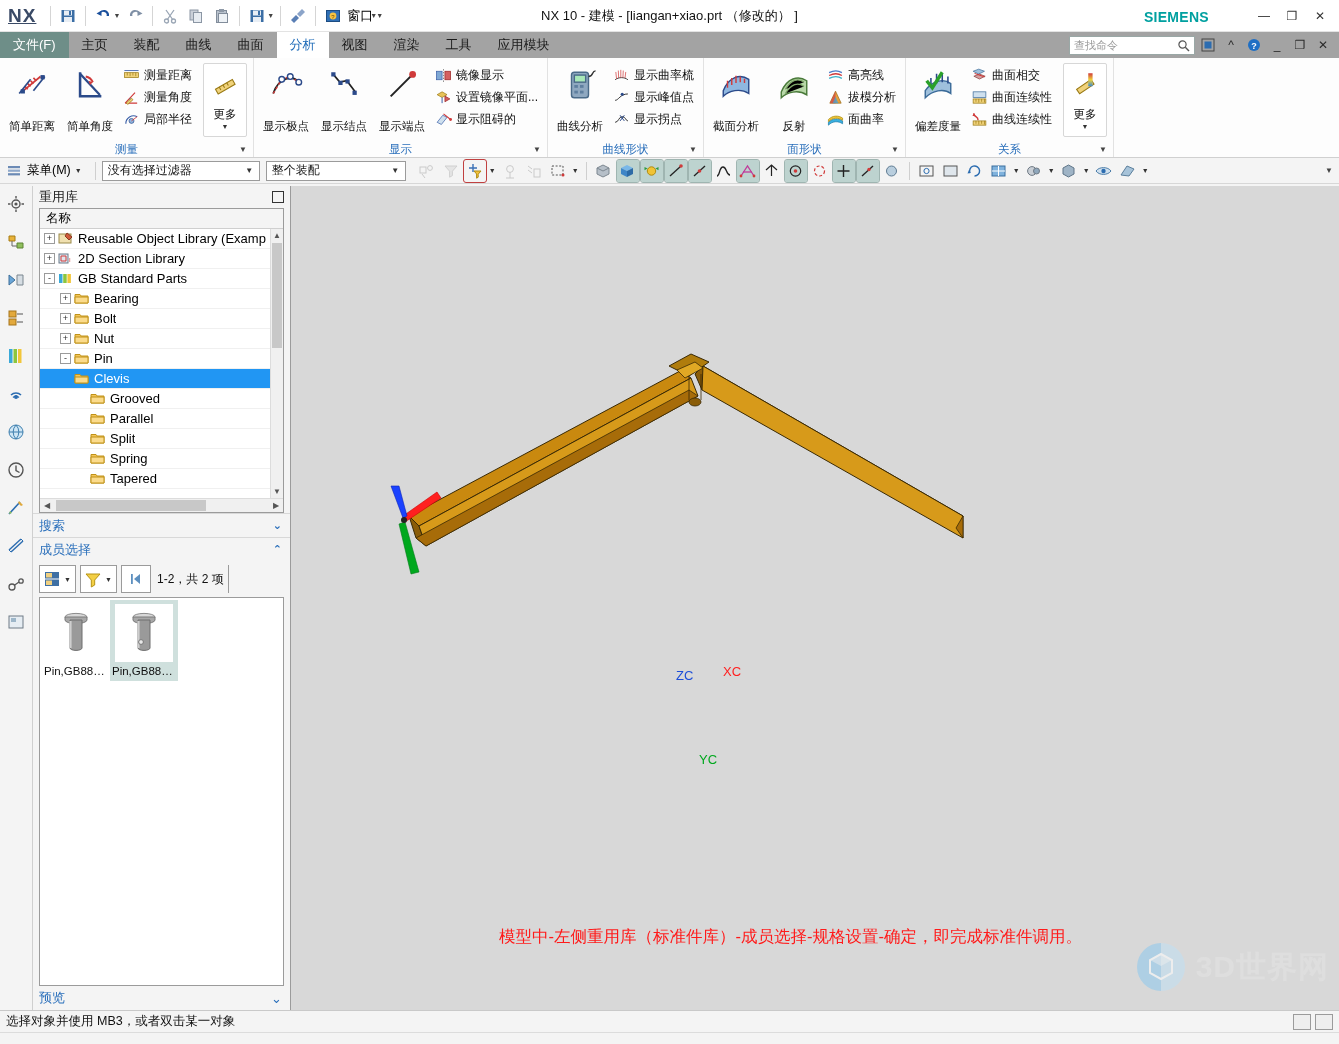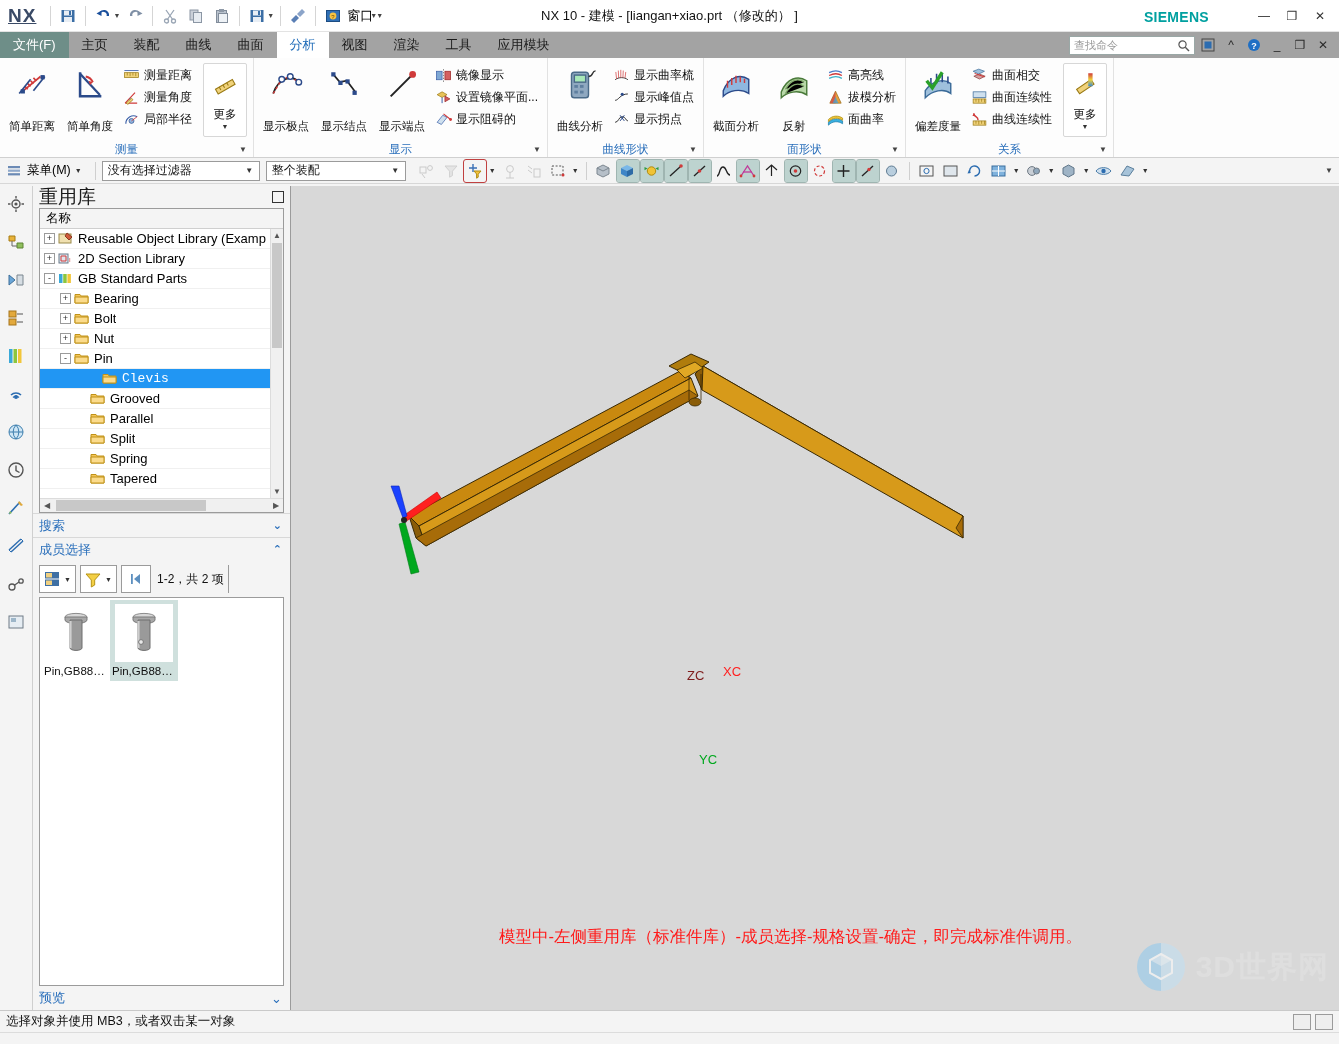--- a/index.html
+++ b/index.html
@@ -89,21 +89,21 @@
 
   
   .main { position: absolute; top: 186px; left: 0; right: 0; bottom: 34px; display: flex; }
   .railbar { width: 33px; background: #f4f4f4; border-right: 1px solid #cfcfcf;
              display: flex; flex-direction: column; align-items: center; padding-top: 6px; gap: 14px; }
   .rail-ico { width: 26px; height: 24px; display: flex; align-items: center; justify-content: center; }
 
   .leftpanel { width: 258px; background: #f4f4f4; border-right: 1px solid #9b9b9b;
                display: flex; flex-direction: column; }
   .panel-head { height: 22px; display: flex; align-items: center; padding: 0 6px;
-                font-size: 19px; color: #1a1a1a; justify-content: space-between; }
+                font-size: 13px; color: #1a1a1a; justify-content: space-between; }
   .panel-pin { width: 12px; height: 12px; border: 1.6px solid #333; }
   .tree-wrap { background: #fff; border: 1px solid #9b9b9b; margin: 0 6px; height: 305px;
                display: flex; flex-direction: column; }
   .tree-colhead { height: 20px; background: #f4f4f4; border-bottom: 1px solid #cfcfcf;
                   display: flex; align-items: center; padding-left: 6px; font-size: 12.5px; }
   .tree-body { flex: 1; overflow: hidden; position: relative; }
   .tnode { height: 20px; display: flex; align-items: center; font-size: 13px; white-space: nowrap;
            border-bottom: 1px solid #f0f0f0; }
   .tnode .exp { width: 11px; height: 11px; border: 1px solid #9b9b9b; background: #fff;
                 font-size: 9px; line-height: 9px; text-align: center; color: #333; margin-right: 3px;
@@ -992,21 +992,21 @@
               <div class="tnode" style="padding-left: 20px;">
                 <span class="exp">-</span>
                 <span class="tico">
                   <svg width="15" height="13" viewBox="0 0 15 13">
                     <path d="M1 2.5 h5 l1.2 1.5 H14 V11 H1 Z" fill="#f4c65a" stroke="#c09218"></path>
                     <path d="M1 5 h13 v6 H1 Z" fill="#fbdb8c" stroke="#c09218"></path>
                   </svg>
                 </span>
                 <span class="tlbl">Pin</span>
               </div>
-              <div class="tnode sel" style="padding-left: 48px; font-family: Liberation Mono, monospace;">
+              <div class="tnode sel" style="padding-left: 20px;">
                 <span class="spacer"></span>
                 <span class="tico">
                   <svg width="15" height="13" viewBox="0 0 15 13">
                     <path d="M1 2.5 h5 l1.2 1.5 H14 V11 H1 Z" fill="#f4c65a" stroke="#c09218"></path>
                     <path d="M1 5 h13 v6 H1 Z" fill="#fbdb8c" stroke="#c09218"></path>
                   </svg>
                 </span>
                 <span class="tlbl">Clevis</span>
               </div>
               <div class="tnode" style="padding-left: 36px;">
@@ -1167,21 +1167,21 @@
           <path d="M398 190 L398 214 M410 188 L410 214" stroke="#3a2a05" stroke-width="0.8" fill="none"></path>
         </g>
 
         <g>
           <polygon points="114,336 150,312 146,306 112,330" fill="#ff2020" stroke="#c00" stroke-width="0.6"></polygon>
           <polygon points="112,332 100,300 108,300 116,330" fill="#1a42ff" stroke="#0a23b8" stroke-width="0.6"></polygon>
           <polygon points="114,336 128,386 120,388 108,338" fill="#00a81e" stroke="#007a16" stroke-width="0.6"></polygon>
           <circle cx="113" cy="334" r="3" fill="#222"></circle>
         </g>
       </svg>
-      <div style="position:absolute;left:396px;top:482px;font-size:13px;color:#7f1d1d">ZC</div>
+      <div style="position:absolute;left:385px;top:482px;font-size:13px;color:#1d4ed8">ZC</div>
       <div style="position:absolute;left:432px;top:478px;font-size:13px;color:#ff2020">XC</div>
       <div style="position:absolute;left:408px;top:566px;font-size:13px;color:#00a81e">YC</div>
 
       <div class="ann-text">模型中-左侧重用库（标准件库）-成员选择-规格设置-确定，即完成标准件调用。</div>
 
       <div class="wm">
         <svg width="54" height="54" viewBox="0 0 54 54">
           <path d="M27 3 A24 24 0 0 1 27 51 Z" fill="#bfe0f5"></path>
           <path d="M27 3 A24 24 0 0 0 27 51 Z" fill="#8cc8ee"></path>
           <polygon points="27,14 38,20 38,33 27,39 16,33 16,20" fill="none" stroke="#fff" stroke-width="2"></polygon>

